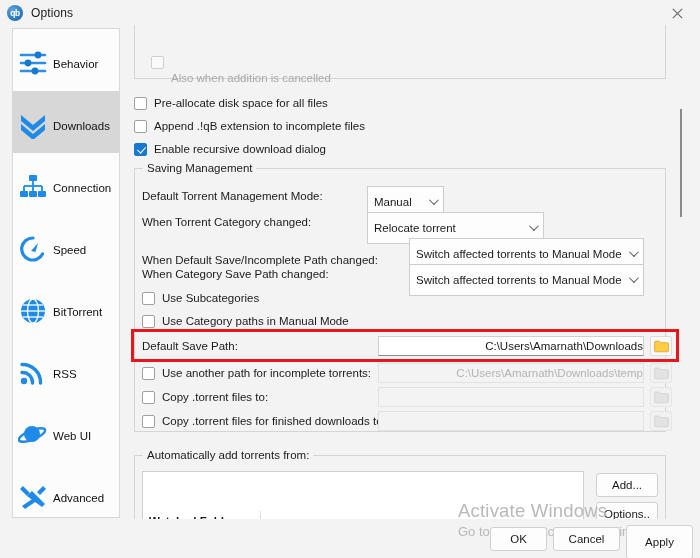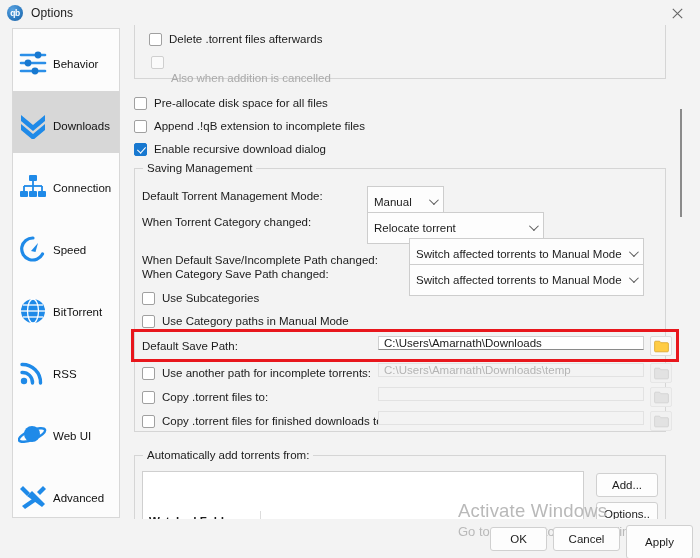--- a/index.html
+++ b/index.html
@@ -146,26 +146,26 @@
   .combo .caret {
     position: absolute; right: 7px; top: 50%;
     width: 7px; height: 7px; margin-top: -4px;
     border-right: 1.3px solid #5a5a5a;
     border-bottom: 1.3px solid #5a5a5a;
     transform: rotate(45deg) translateY(-2px);
   }
 
   
   .tinput {
-    position: absolute; height: 14px;
+    position: absolute; height: 20px;
     background: #ffffff; border: 1px solid #cfcfcf;
     border-bottom-color: #8a8a8a;
     font-size: 11.5px; color: #1b1b1b;
     display: flex; align-items: center; padding-left: 5px;
-    white-space: nowrap; overflow: hidden;
+    white-space: nowrap; overflow: hidden; justify-content: flex-end;
   }
   .tinput.disabled {
     background: #f3f3f3; border-color: #e2e2e2; border-bottom-color: #e2e2e2;
     color: #b4b4b4;
   }
 
   
   .folderbtn {
     position: absolute; width: 22px; height: 20px;
     background: #fafafa; border: 1px solid #dcdcdc; border-radius: 2px;
@@ -341,24 +341,20 @@
       </div>
 
     </div>
 
     <div class="content">
       <div class="scrollframe">
 
         <div class="groupbox" style="left:6px; top:-14px; width:532px; height:68px;">
         </div>
 
-        <div class="cb-row" style="left:21px; top:6px;">
-          <span class="cbox"></span>
-          <span class="cb-label">Delete .torrent files afterwards</span>
-        </div>
 
         <div class="cb-row" style="left:23px; top:29px;">
           <span class="cbox disabled"></span>
           <span class="cb-label disabled">Also when addition is cancelled</span>
         </div>
 
         <div class="cb-row" style="left:6px; top:70px;">
           <span class="cbox"></span>
           <span class="cb-label">Pre-allocate disk space for all files</span>
         </div>

